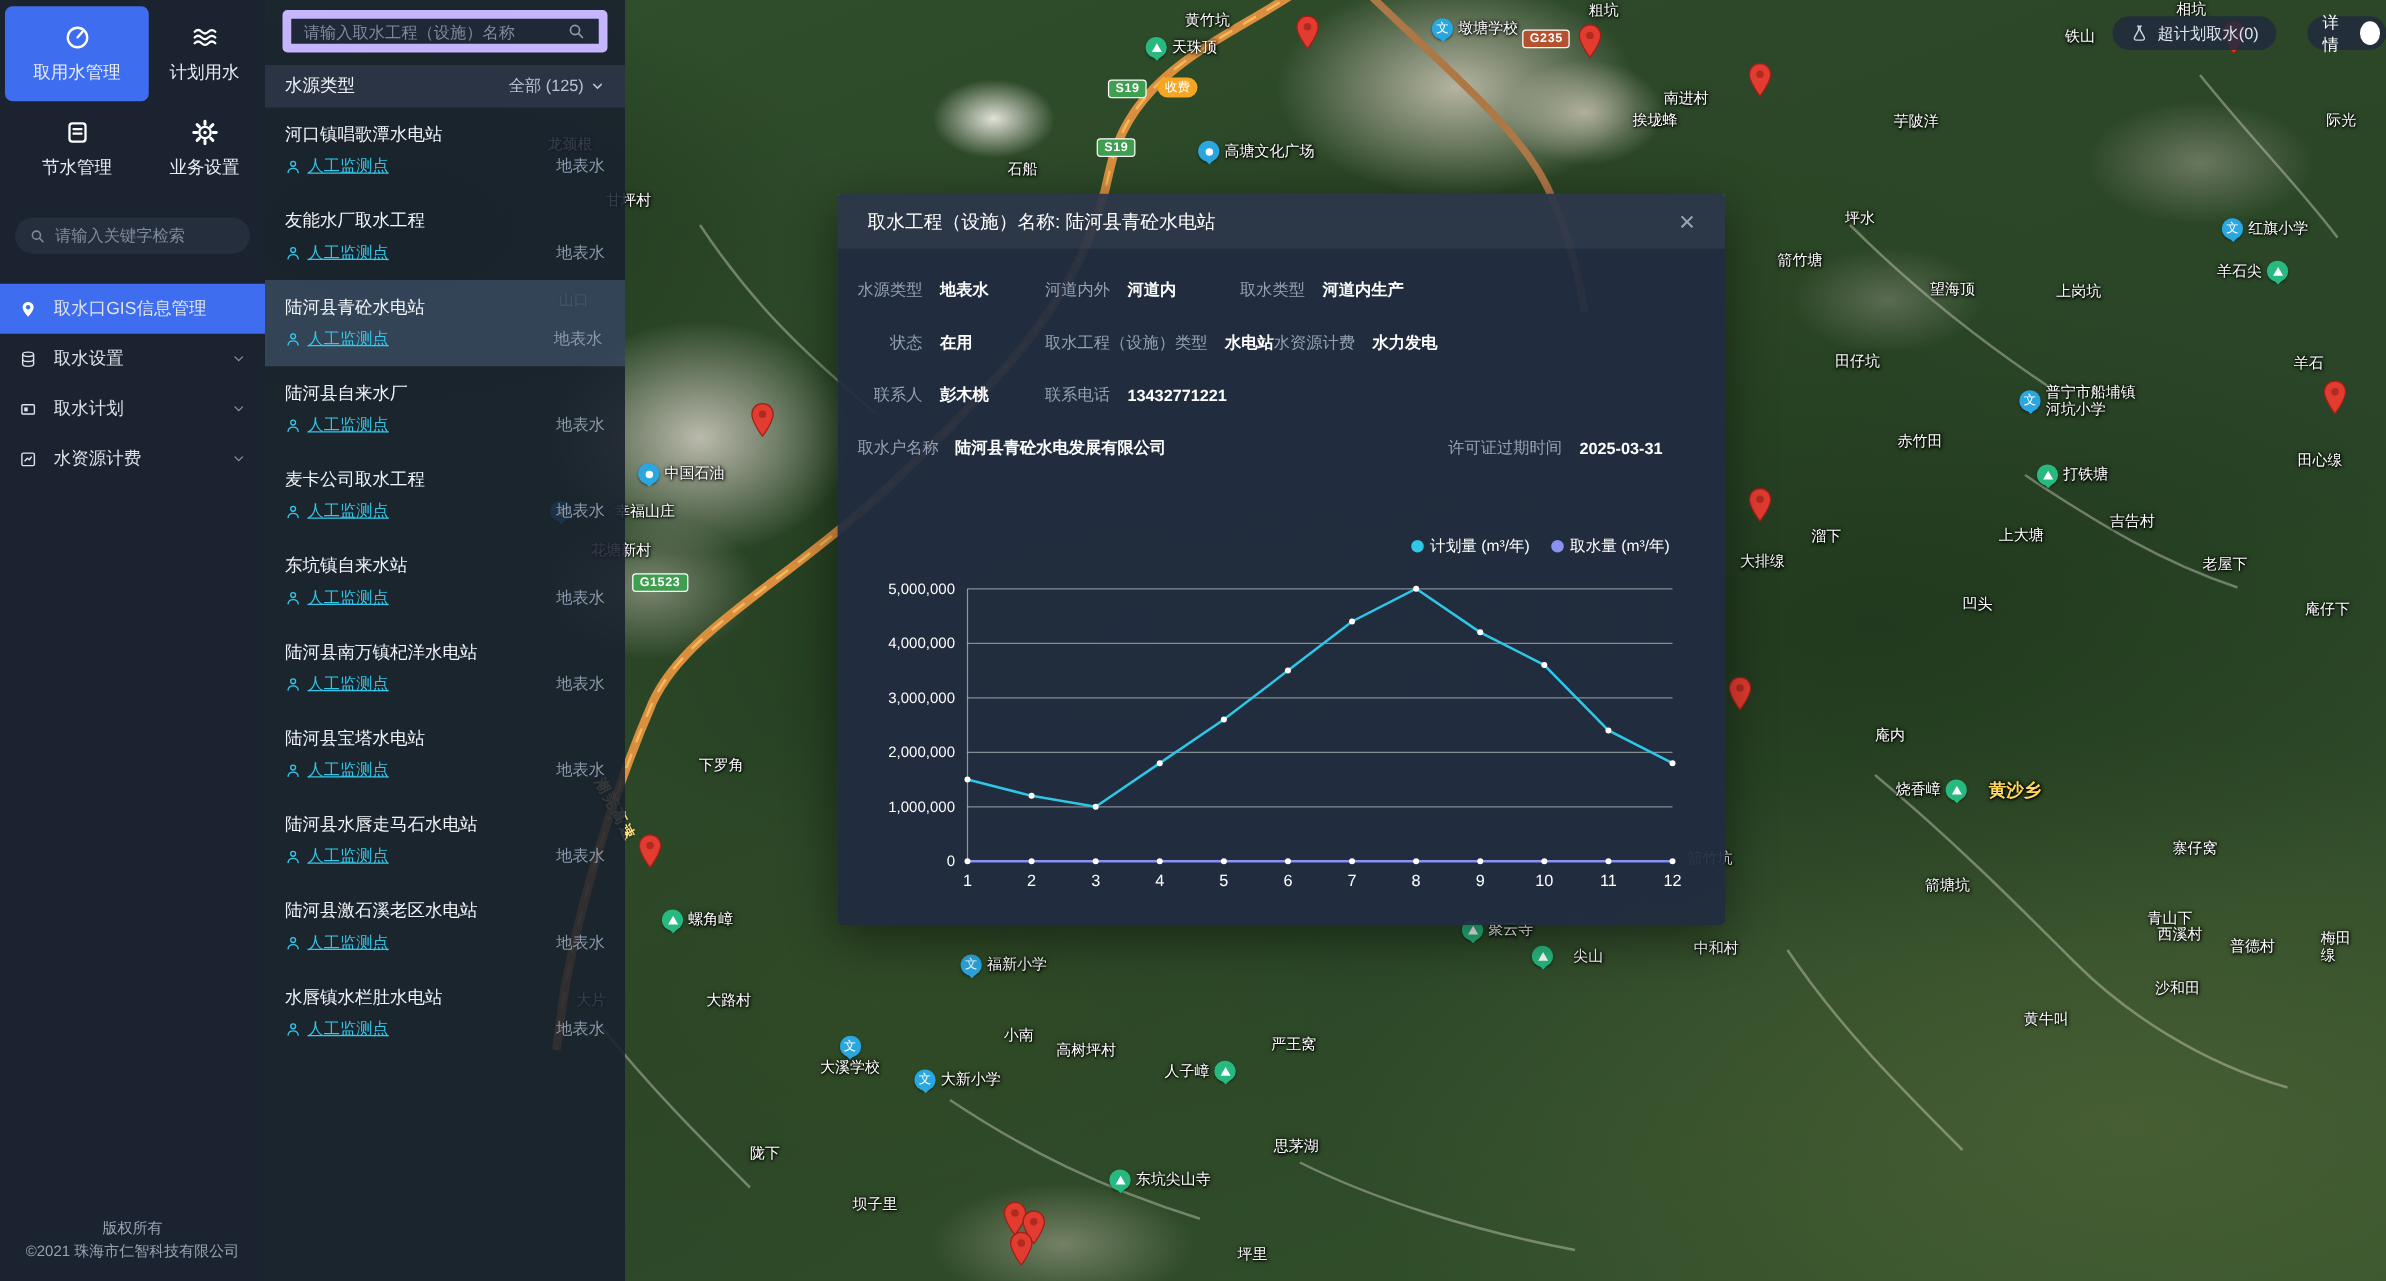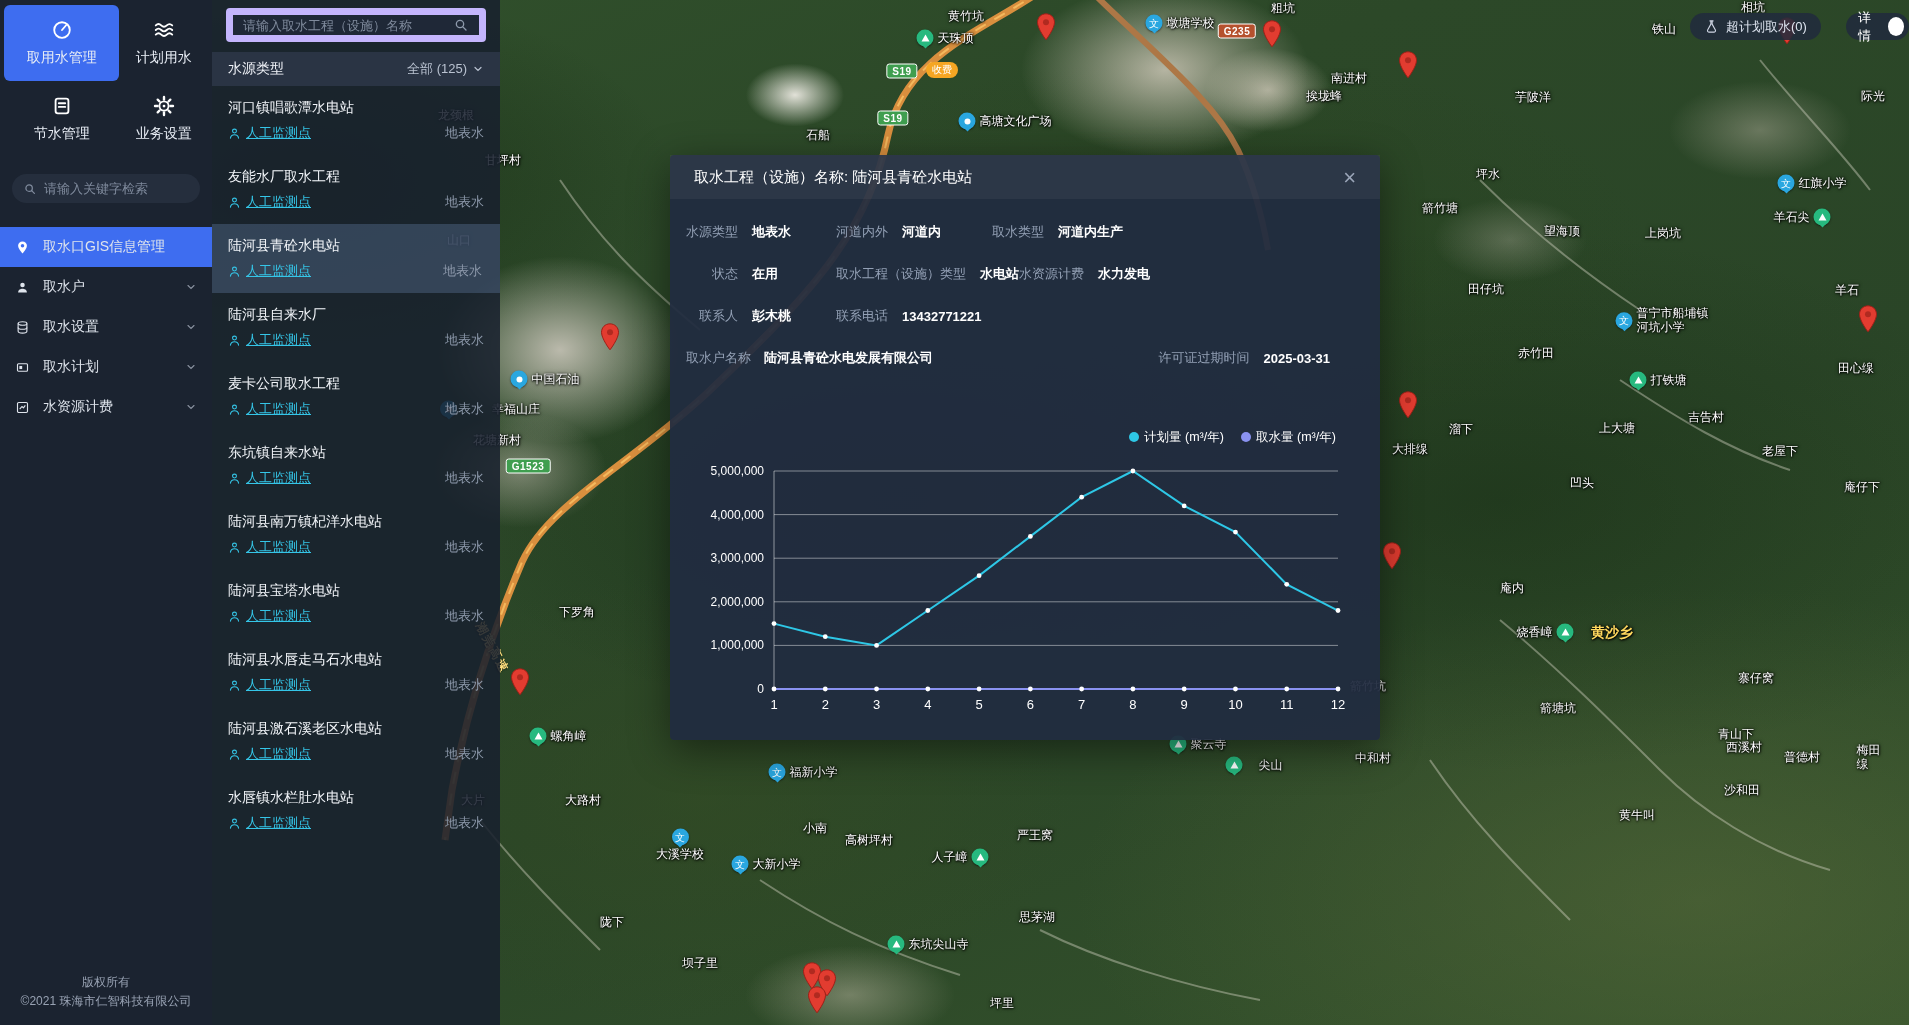--- a/index.html
+++ b/index.html
@@ -620,30 +620,20 @@
 
     <div class="menu">
       <div class="menu-item active">
         <svg class="glyph-ic" width="15" height="15" viewBox="0 0 24 24" fill="#fff">
           <path d="M12,2.5 C8,2.5 5,5.6 5,9.3 C5,14.5 12,21.5 12,21.5 C12,21.5 19,14.5 19,9.3 C19,5.6 16,2.5 12,2.5 Z"></path>
           <circle cx="12" cy="9.3" r="2.8" fill="#3e6df0"></circle>
         </svg>
         <span>取水口GIS信息管理</span>
       </div>
       <div class="menu-item">
-        <svg class="glyph-ic" width="15" height="15" viewBox="0 0 24 24" fill="#dfe4ec">
-          <circle cx="12" cy="8" r="3.6"></circle>
-            <path d="M5,20 C5,15.5 9,14 12,14 C15,14 19,15.5 19,20 Z"></path>
-        </svg>
-        <span>取水户</span>
-        <svg class="glyph-ic chev" width="12" height="12" viewBox="0 0 24 24" fill="none" stroke="#aeb6c4" stroke-width="2.2" stroke-linecap="round">
-            <polyline points="6,9 12,15 18,9"></polyline>
-          </svg>
-      </div>
-      <div class="menu-item">
         <svg class="glyph-ic" width="15" height="15" viewBox="0 0 24 24" fill="none" stroke="#dfe4ec" stroke-width="1.8">
           <ellipse cx="12" cy="5.5" rx="7" ry="2.8"></ellipse>
           <path d="M5,5.5 V18 C5,19.6 8,21 12,21 C16,21 19,19.6 19,18 V5.5"></path>
           <path d="M5,11.8 C5,13.4 8,14.8 12,14.8 C16,14.8 19,13.4 19,11.8"></path>
         </svg>
         <span>取水设置</span>
         <svg class="glyph-ic chev" width="12" height="12" viewBox="0 0 24 24" fill="none" stroke="#aeb6c4" stroke-width="2.2" stroke-linecap="round">
             <polyline points="6,9 12,15 18,9"></polyline>
           </svg>
       </div>

